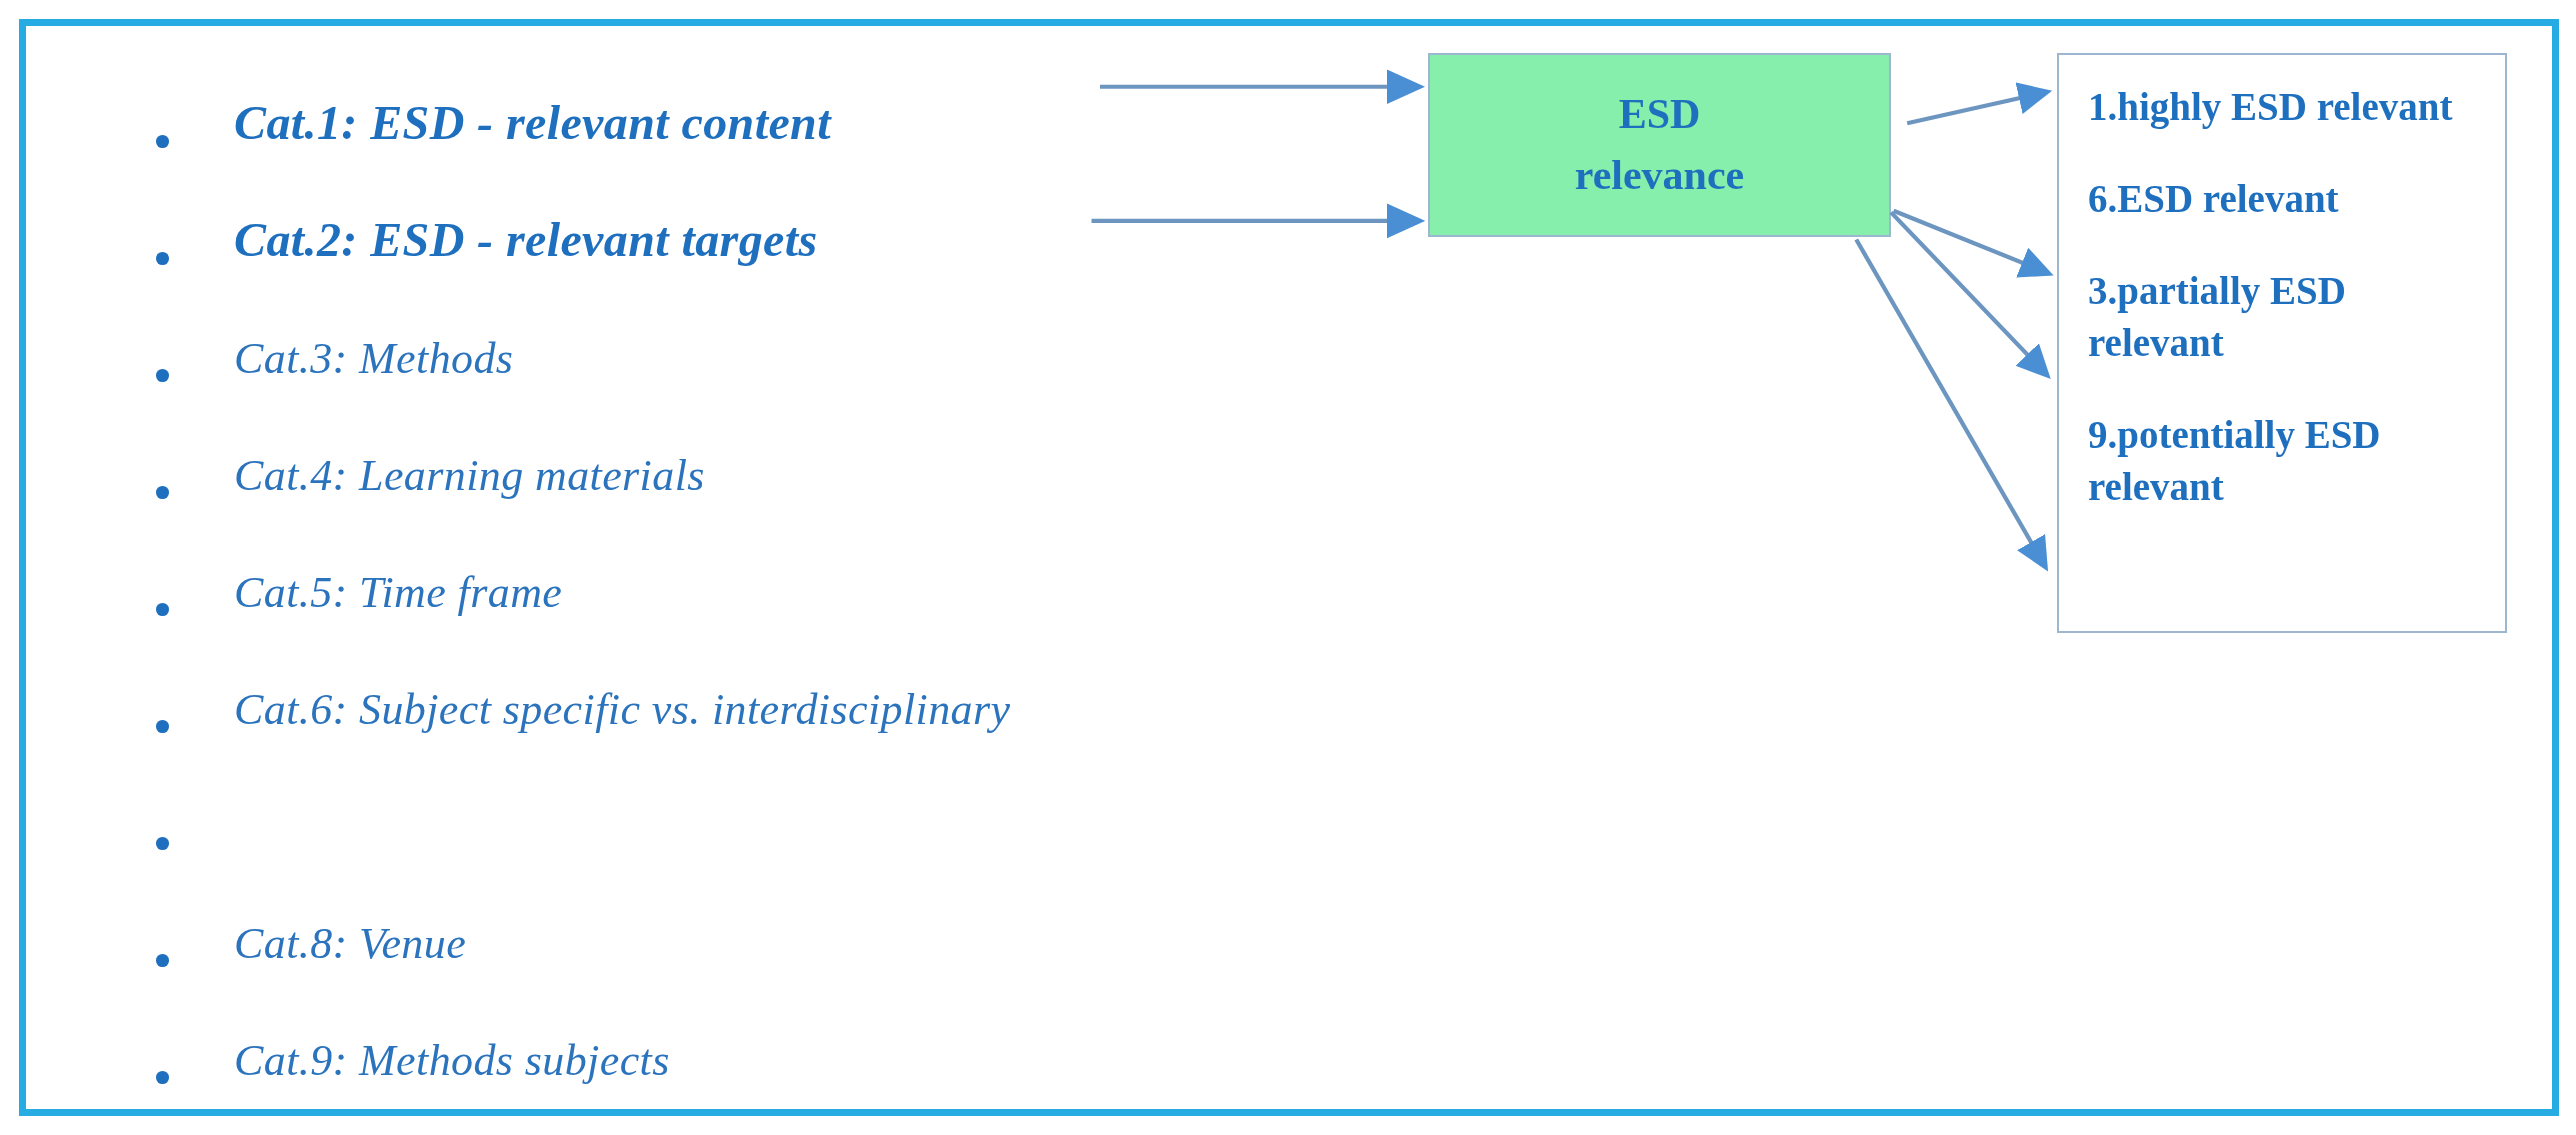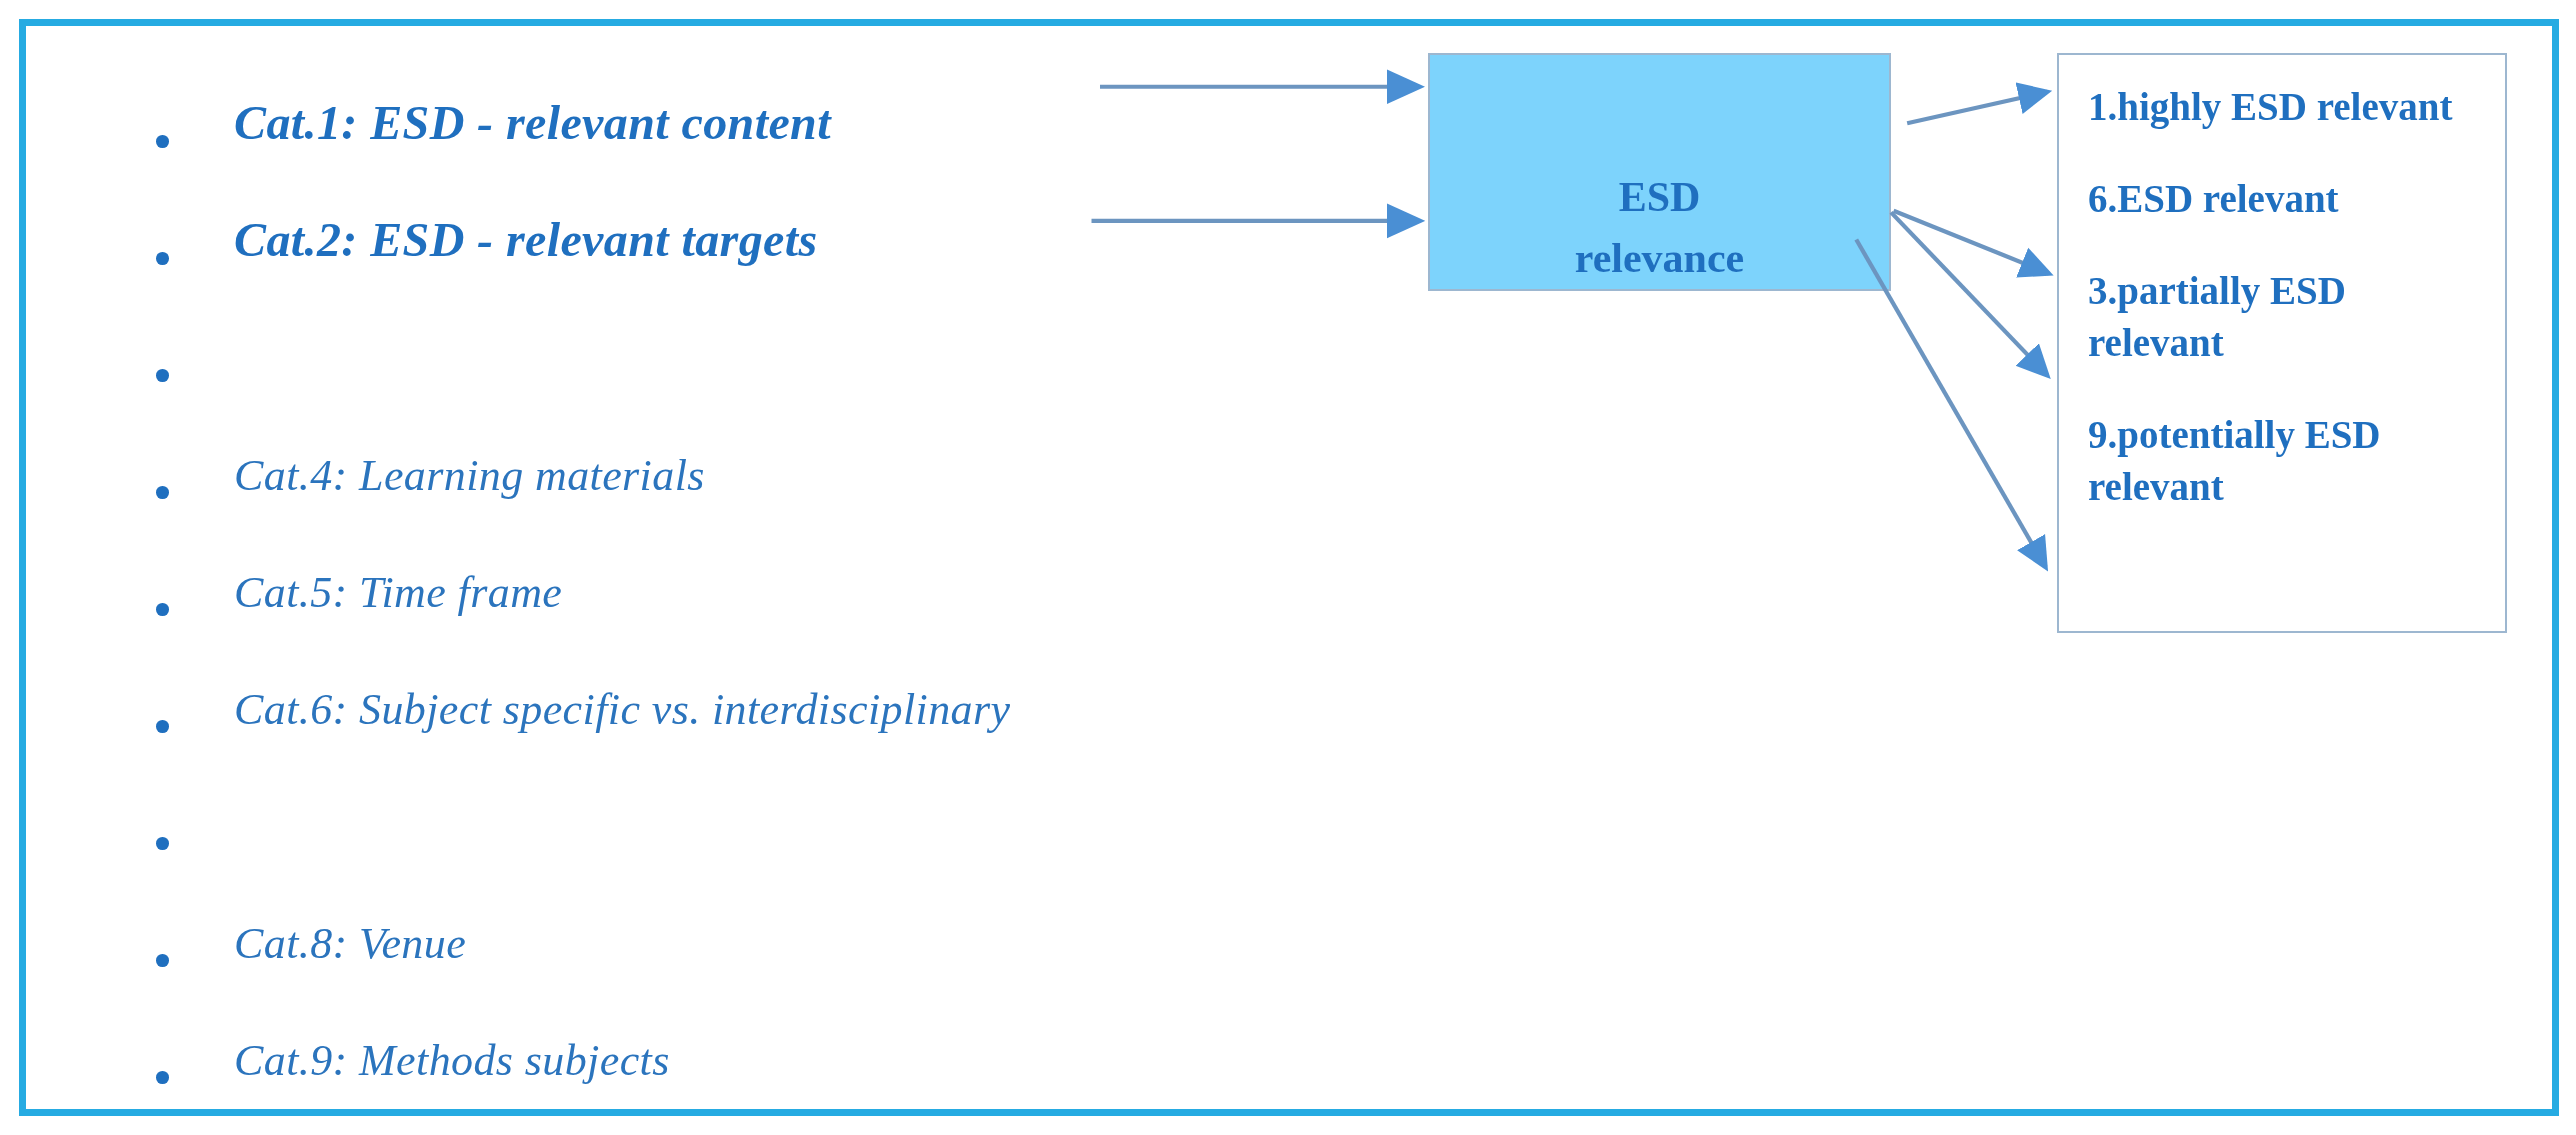--- a/index.html
+++ b/index.html
@@ -75,26 +75,26 @@
     font-size: 48px;
     color: #1F6FBF;
   }
 
   
   #esd-node {
     position: absolute;
     left: 1428px;
     top: 53px;
     width: 463px;
-    height: 238px;
+    height: 184px;
     border: 2.5px solid #9DB7D0;
     box-sizing: border-box;
-    background: #7dd3fc;
+    background: #86efac;
     display: flex;
-    align-items: flex-end;
+    align-items: center;
     justify-content: center;
   }
   #esd-node-label {
     font-family: "Liberation Serif", serif;
     font-weight: bold;
     color: #1F6FBF;
     font-size: 42px;
     line-height: 1.45;
     text-align: center;
     white-space: pre-line;
@@ -151,20 +151,21 @@
       <span class="cat-bullet">
           <span class="dot"></span>
         </span>
       <span class="cat-label emphasis">Cat.2: ESD - relevant targets</span>
     </div>
 
     <div class="cat-row">
       <span class="cat-bullet">
           <span class="dot"></span>
         </span>
+      <span class="cat-label">Cat.3: Methods</span>
     </div>
 
     <div class="cat-row">
       <span class="cat-bullet">
           <span class="dot"></span>
         </span>
       <span class="cat-label">Cat.4: Learning materials</span>
     </div>
 
     <div class="cat-row">

